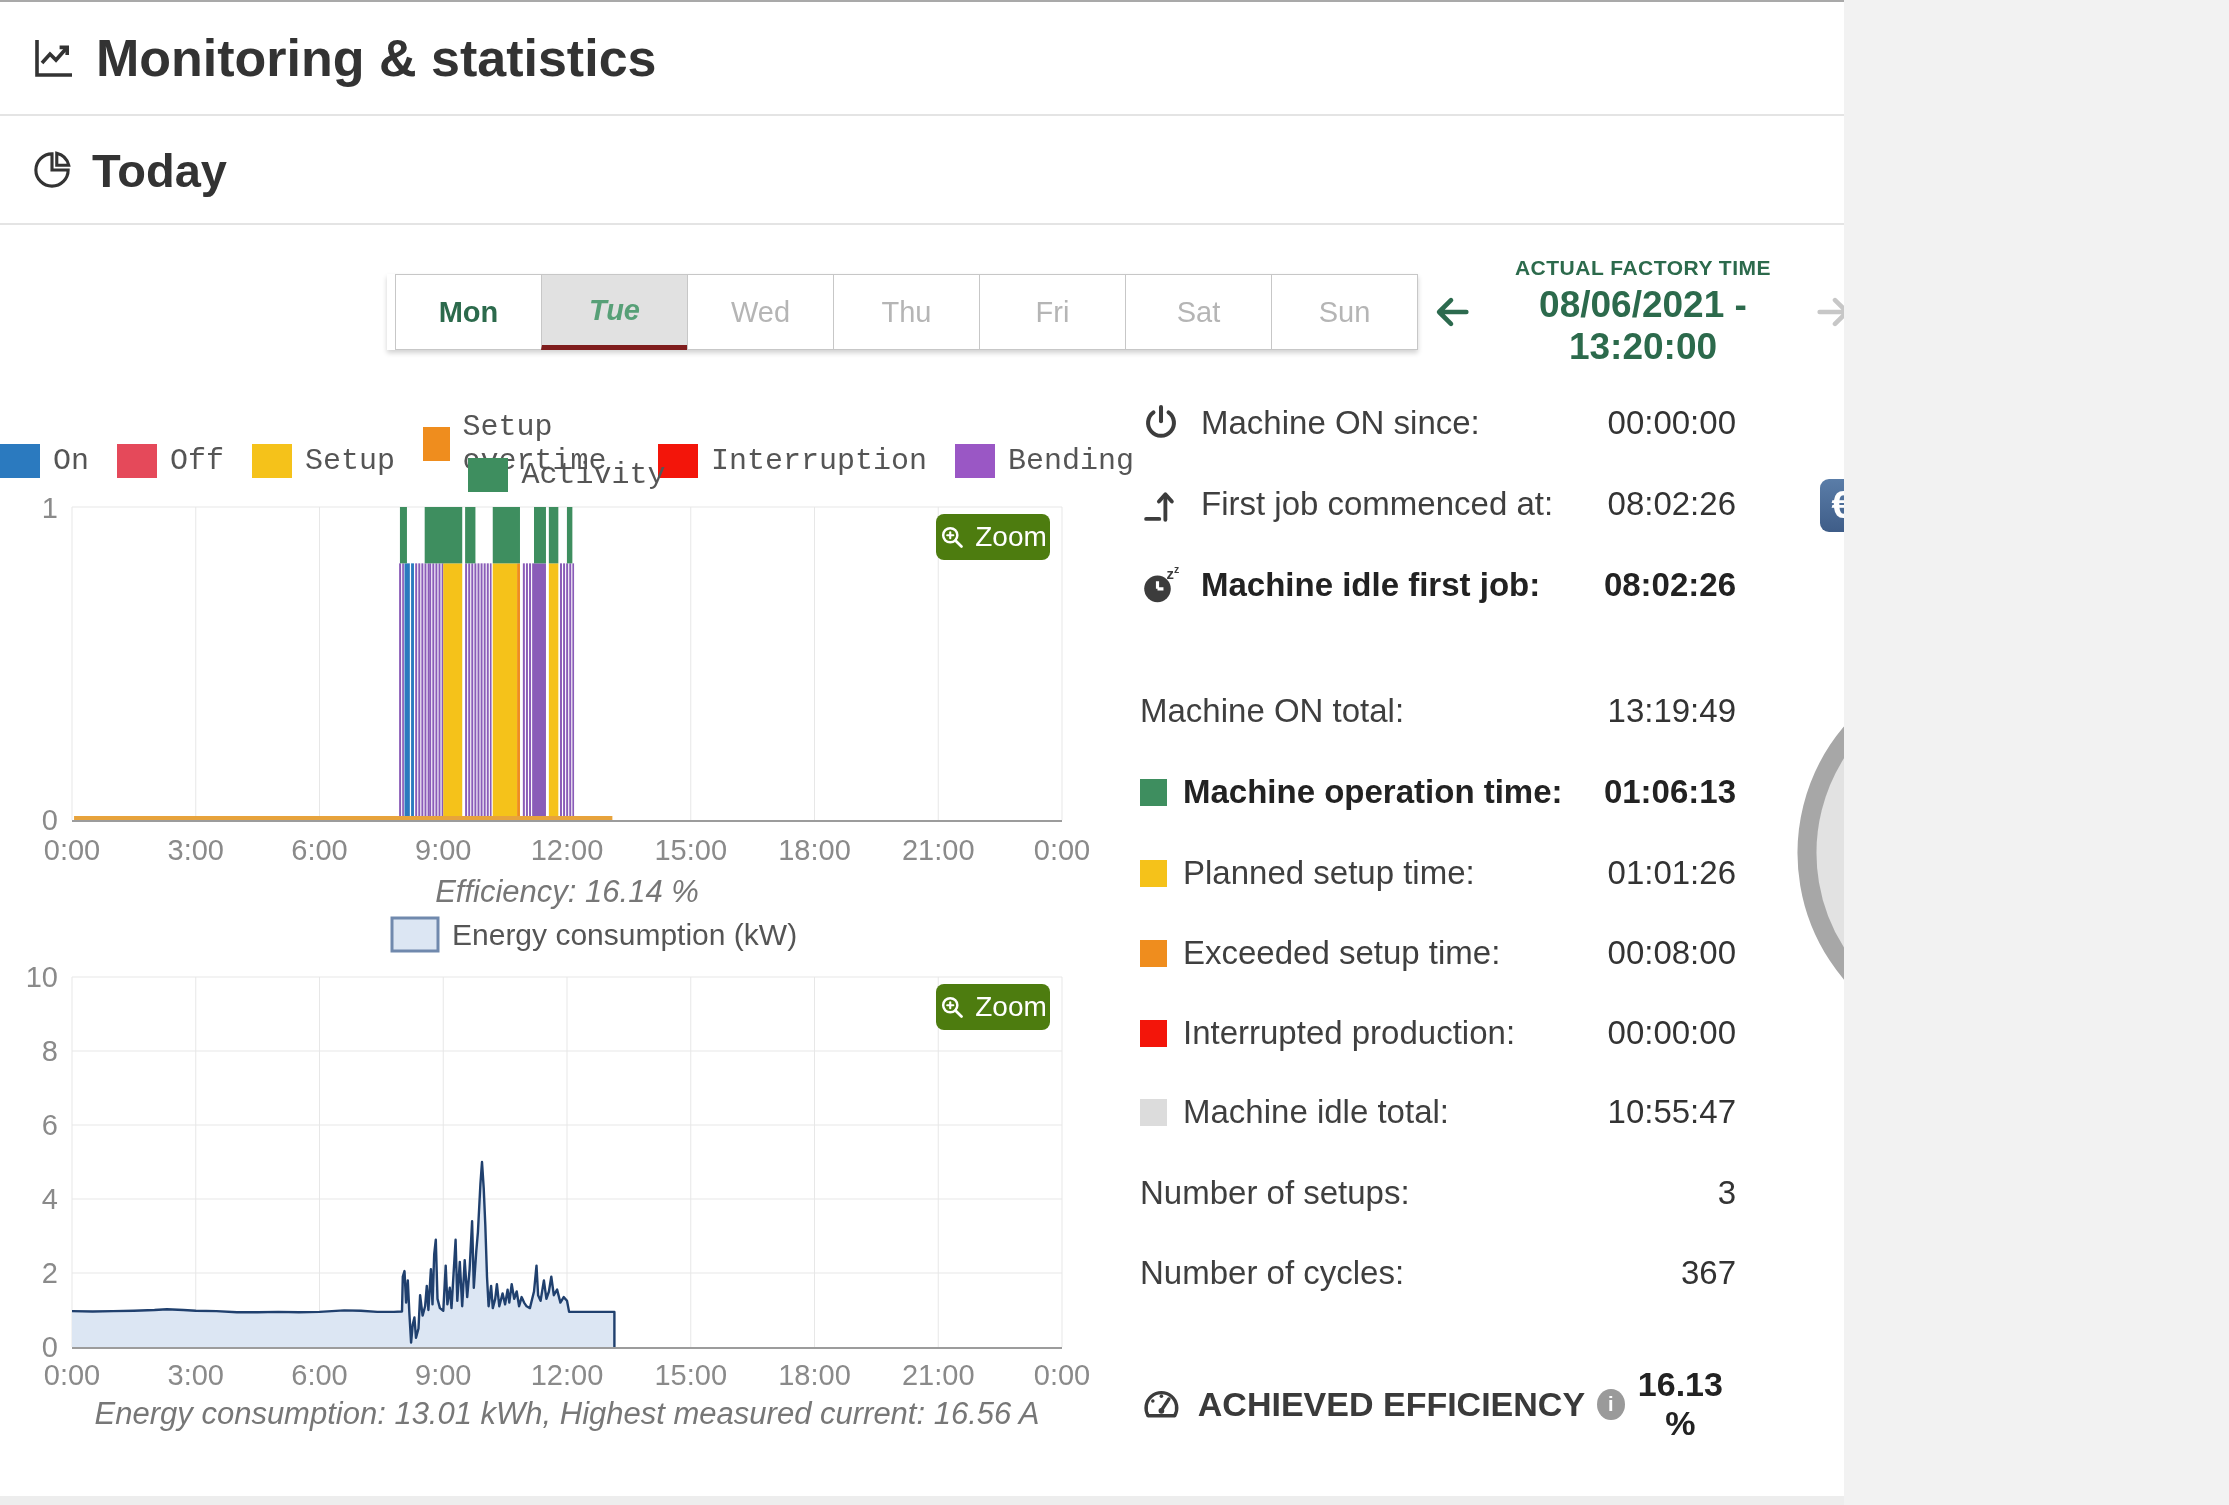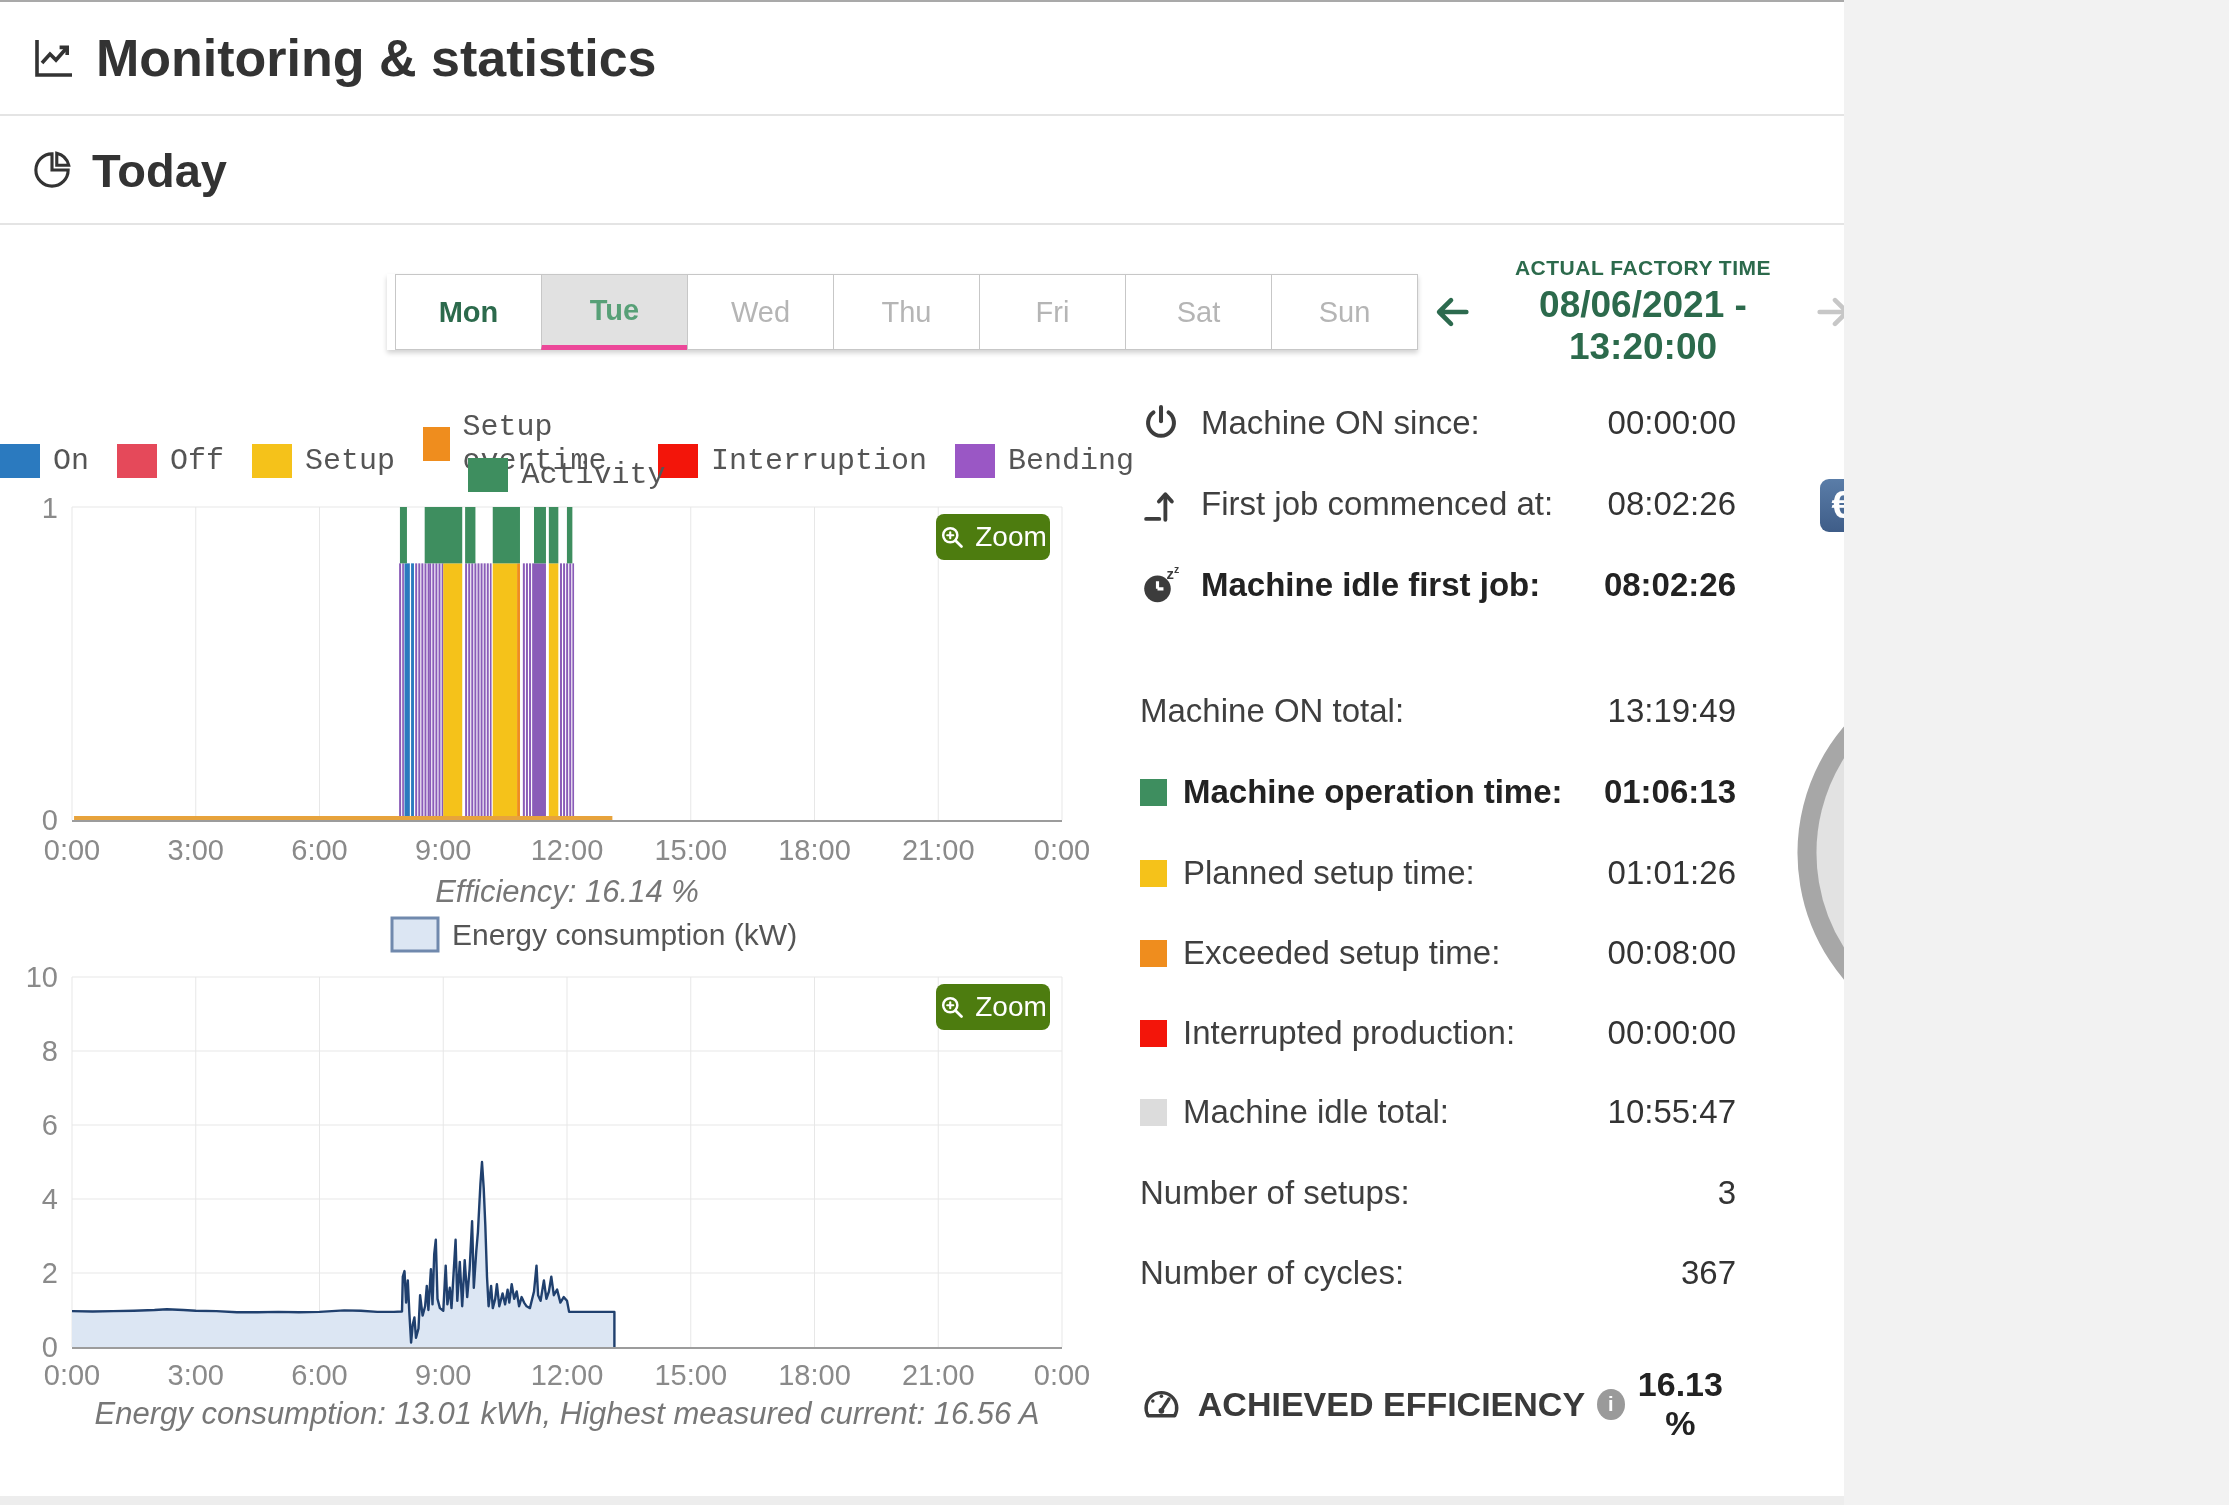--- a/index.html
+++ b/index.html
@@ -10,21 +10,21 @@
   .hdr-title{font-size:52px;font-weight:bold;color:#333;margin-left:18px;}
   .divider{left:0;width:2229px;height:2px;background:#e4e4e4;}
   .today-row{left:0;top:114px;width:2229px;height:108px;display:flex;align-items:center;padding-left:30px;box-sizing:border-box;}
   .today-title{font-size:47px;font-weight:bold;color:#333;margin-left:18px;}
   
   .tabs{left:387px;top:272px;height:76px;display:flex;box-shadow:0 3px 5px rgba(0,0,0,.18);}
   .tab{width:147px;height:76px;margin-left:-1px;border:1px solid #c7c7c7;background:#fff;color:#b5b5b5;
        display:flex;align-items:center;justify-content:center;font-size:29px;box-sizing:border-box;cursor:pointer;}
   .tab.first{margin-left:8px;}
   .tab.past{color:#2c6a4c;font-weight:bold;}
-  .tab.selected{background:#e1e1e1;color:#57a077;font-weight:bold;border-bottom:5px solid #ec4899;}
+  .tab.selected{background:#e1e1e1;color:#57a077;font-weight:bold;border-bottom:5px solid #7f1d1d;font-style:italic;}
   .ft{left:1428px;top:268px;width:430px;height:84px;display:flex;align-items:center;justify-content:space-between;}
   .ft-mid{text-align:center;flex:1;}
   .ft-label{font-size:21px;font-weight:bold;color:#2c6a4c;letter-spacing:.5px;}
   .ft-value{font-size:37px;font-weight:bold;color:#2c6a4c;margin-top:4px;}
   
   .legend-row{left:0;top:408px;width:1134px;display:flex;justify-content:center;gap:28px;align-items:flex-end;font-family:Liberation Mono, monospace;}
   .legend-row2{top:456px;}
   .li{display:flex;align-items:center;gap:13px;font-size:30px;color:#555;}
   .sw{width:40px;height:34px;display:inline-block;}
   

